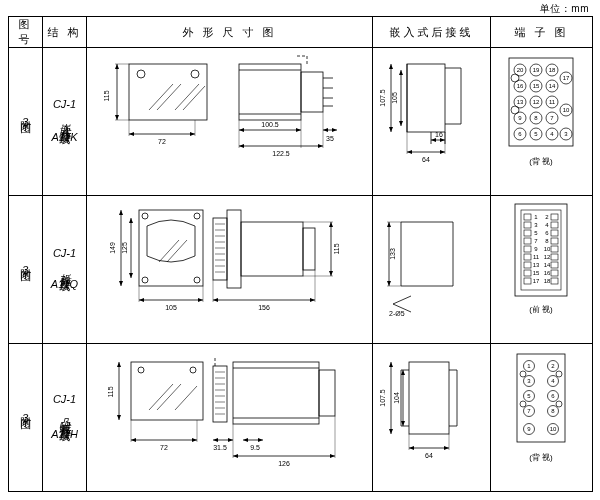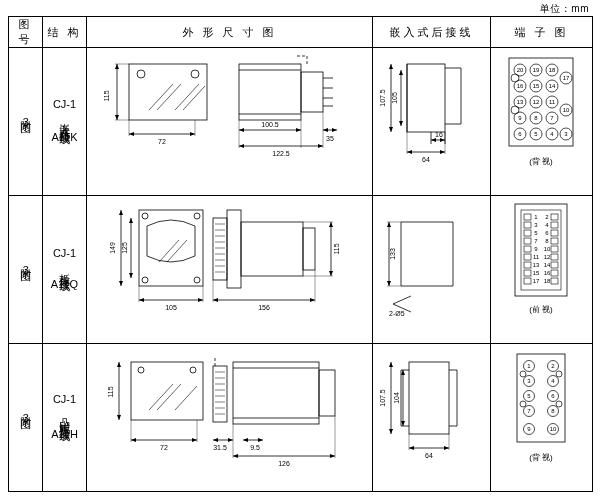--- a/index.html
+++ b/index.html
@@ -24,21 +24,21 @@
   .col-no{width:34px;}
   .col-struct{width:44px;}
   .col-outline{width:286px;}
   .col-mount{width:118px;}
   .col-term{width:102px;}
   .vert{
     writing-mode:vertical-rl;text-orientation:upright;
     letter-spacing:2px;line-height:1.15;font-size:11px;
     margin:0 auto;display:inline-block;
   }
-  .structcell{font-size:10px;line-height:1.25;}
+  .structcell{font-size:10px;line-height:1.25;font-style:italic;}
   .structcell .top{display:block;margin-bottom:2px;}
   .structcell .bot{display:block;margin-top:2px;}
   .cellwrap{position:relative;width:100%;height:100%;}
   svg{display:block;}
   .r1{height:148px;}
   .r2{height:148px;}
   .r3{height:148px;}
   .txt{font-size:7px;font-family:"Liberation Sans",sans-serif;}
   .txt6{font-size:6px;font-family:"Liberation Sans",sans-serif;}
   .cap{font-size:8px;}

